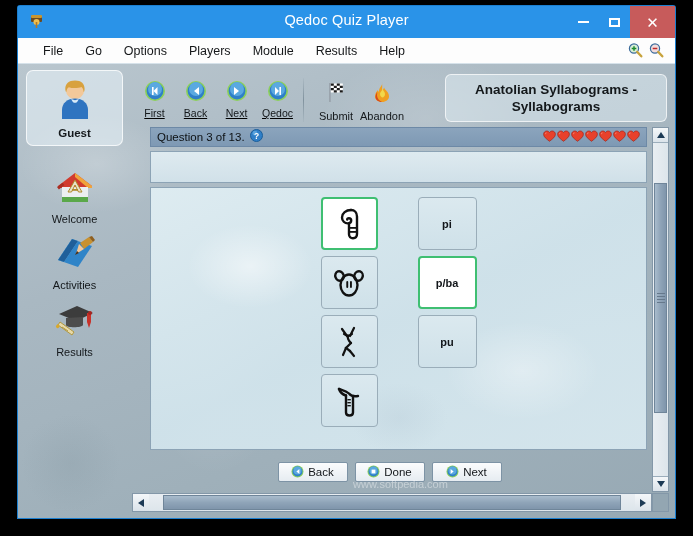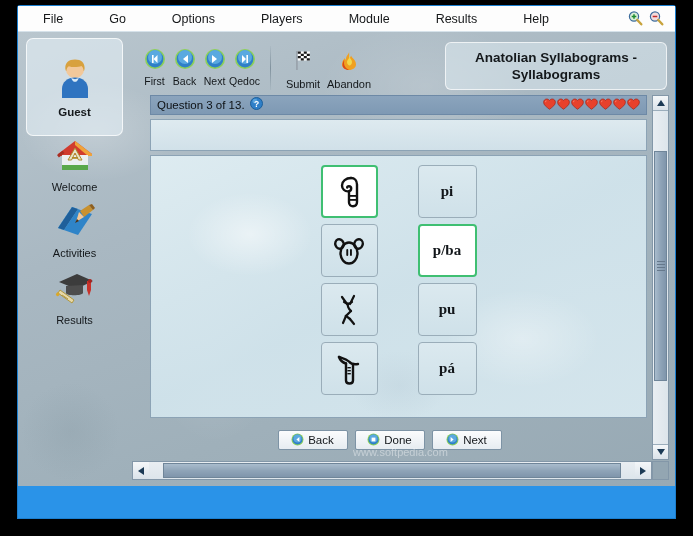--- a/index.html
+++ b/index.html
@@ -49,21 +49,20 @@
   .xg { font-size: 15px; line-height: 1; font-family: "Liberation Sans", sans-serif; }
 
   
   .menubar {
     position: relative;
     height: 26px;
     background: #fdfdfd;
     border-bottom: 1px solid #d6e2ea;
     display: flex; align-items: center;
     padding-left: 14px;
-    gap: 24px;
   }
   .menu-item {
     font-size: 12.5px; color: #16181a;
     padding: 3px 11px;
     white-space: nowrap;
   }
   .zoom-tools { position: absolute; right: 10px; top: 4px; display: flex; gap: 4px; }
 
   
   .client {
@@ -85,21 +84,21 @@
   }
 
   
   .sidebar {
     position: absolute; left: 0; top: 0;
     width: 114px; height: 100%;
     z-index: 3;
   }
   .guest-panel {
     position: absolute; left: 8px; top: 6px;
-    width: 97px; height: 98px;
+    width: 97px; height: 76px;
     background: rgba(226,238,244,.62);
     border: 1px solid rgba(255,255,255,.75);
     border-radius: 7px;
     display: flex; flex-direction: column;
     align-items: center; justify-content: center;
     gap: 2px;
   }
   .guest-label { font-size: 11.5px; font-weight: bold; color: #15191c; }
   .side-item {
     position: absolute; left: 8px;
@@ -109,21 +108,21 @@
   }
   .side-label { font-size: 11px; color: #14181b; }
 
   
   .toolbar {
     position: absolute; left: 122px; top: 6px;
     height: 56px;
     display: flex; align-items: flex-start;
     z-index: 2;
   }
-  .nav-group { display: flex; gap: 1px; padding-top: 10px; }
+  .nav-group { display: flex; gap: 12px; padding-top: 10px; text-decoration: underline; }
   .tbtn {
     width: 29px;
     display: flex; flex-direction: column;
     align-items: center; gap: 1px;
   }
   .tbtn-label { font-size: 10.5px; color: #14181b; }
   .tb-sep {
     width: 1px; height: 44px;
     margin: 8px 11px 0 11px;
     background: linear-gradient(to bottom, rgba(120,140,152,.1), rgba(90,110,124,.55), rgba(120,140,152,.1));
@@ -205,21 +204,21 @@
     border: 1px solid #9aadb9;
     border-radius: 4px;
     display: flex; align-items: center; justify-content: center;
   }
   .tile.selected {
     background: #fff;
     border: 2px solid #3fbf72;
   }
   .tile.ans {
     width: 59px;
-    font-size: 15px; font-weight: bold; color: #12161a; font-family: Liberation Serif, serif;
+    font-size: 11px; font-weight: bold; color: #12161a;
   }
   .tile.ans.selected { background: #fff; }
 
   .btnrow {
     position: absolute; left: 0; right: 22px; bottom: 30px;
     display: flex; justify-content: center; gap: 7px;
   }
   .qbtn {
     width: 70px; height: 20px;
     background: linear-gradient(to bottom, #fbfcfd, #e6ecf1);
@@ -284,20 +283,42 @@
     font-size: 11px; color: rgba(255,255,255,.42);
     white-space: nowrap; pointer-events: none;
     z-index: 5;
   }
 </style>
 </head>
 <body>
 
 <div class="window">
 
+  <div class="titlebar">
+    <span class="app-icon">
+      <svg width="17" height="17" viewBox="0 0 17 17">
+        <rect x="3" y="3" width="11" height="6" rx="1" fill="#6b4a20"></rect>
+        <rect x="3" y="2" width="11" height="3" rx="1" fill="#c8952f"></rect>
+        <circle cx="8.5" cy="9" r="3" fill="#f0c050"></circle>
+        <rect x="7.7" y="9" width="1.6" height="6" fill="#b07a2a"></rect>
+      </svg>
+    </span>
+    <div class="title-text">Qedoc Quiz Player</div>
+    <div class="winbtns">
+      <div class="winbtn">
+          <span class="dash"></span>
+        </div>
+      <div class="winbtn">
+          <span class="sq"></span>
+        </div>
+      <div class="winbtn close">
+        <span class="xg">✕</span>
+      </div>
+    </div>
+  </div>
 
   <div class="menubar">
     <div class="menu-item">File</div>
     <div class="menu-item">Go</div>
     <div class="menu-item">Options</div>
     <div class="menu-item">Players</div>
     <div class="menu-item">Module</div>
     <div class="menu-item">Results</div>
     <div class="menu-item">Help</div>
     <div class="zoom-tools">
@@ -559,21 +580,20 @@
                 <rect x="13.4" y="18" width="3.4" height="1.4" fill="#111"></rect>
                 <rect x="13.4" y="21" width="3.4" height="1.4" fill="#111"></rect>
               </svg>
             </div>
           </div>
 
           <div class="col">
             <div class="tile ans">pi</div>
             <div class="tile ans selected">p/ba</div>
             <div class="tile ans">pu</div>
-            <div class="tile ans">pá</div>
           </div>
 
         </div>
       </div>
 
       <div class="btnrow">
         <div class="qbtn">
           <span>
             <svg width="13" height="13" viewBox="0 0 13 13">
                 <circle cx="6.5" cy="6.5" r="6" fill="#8cd05a"></circle>

